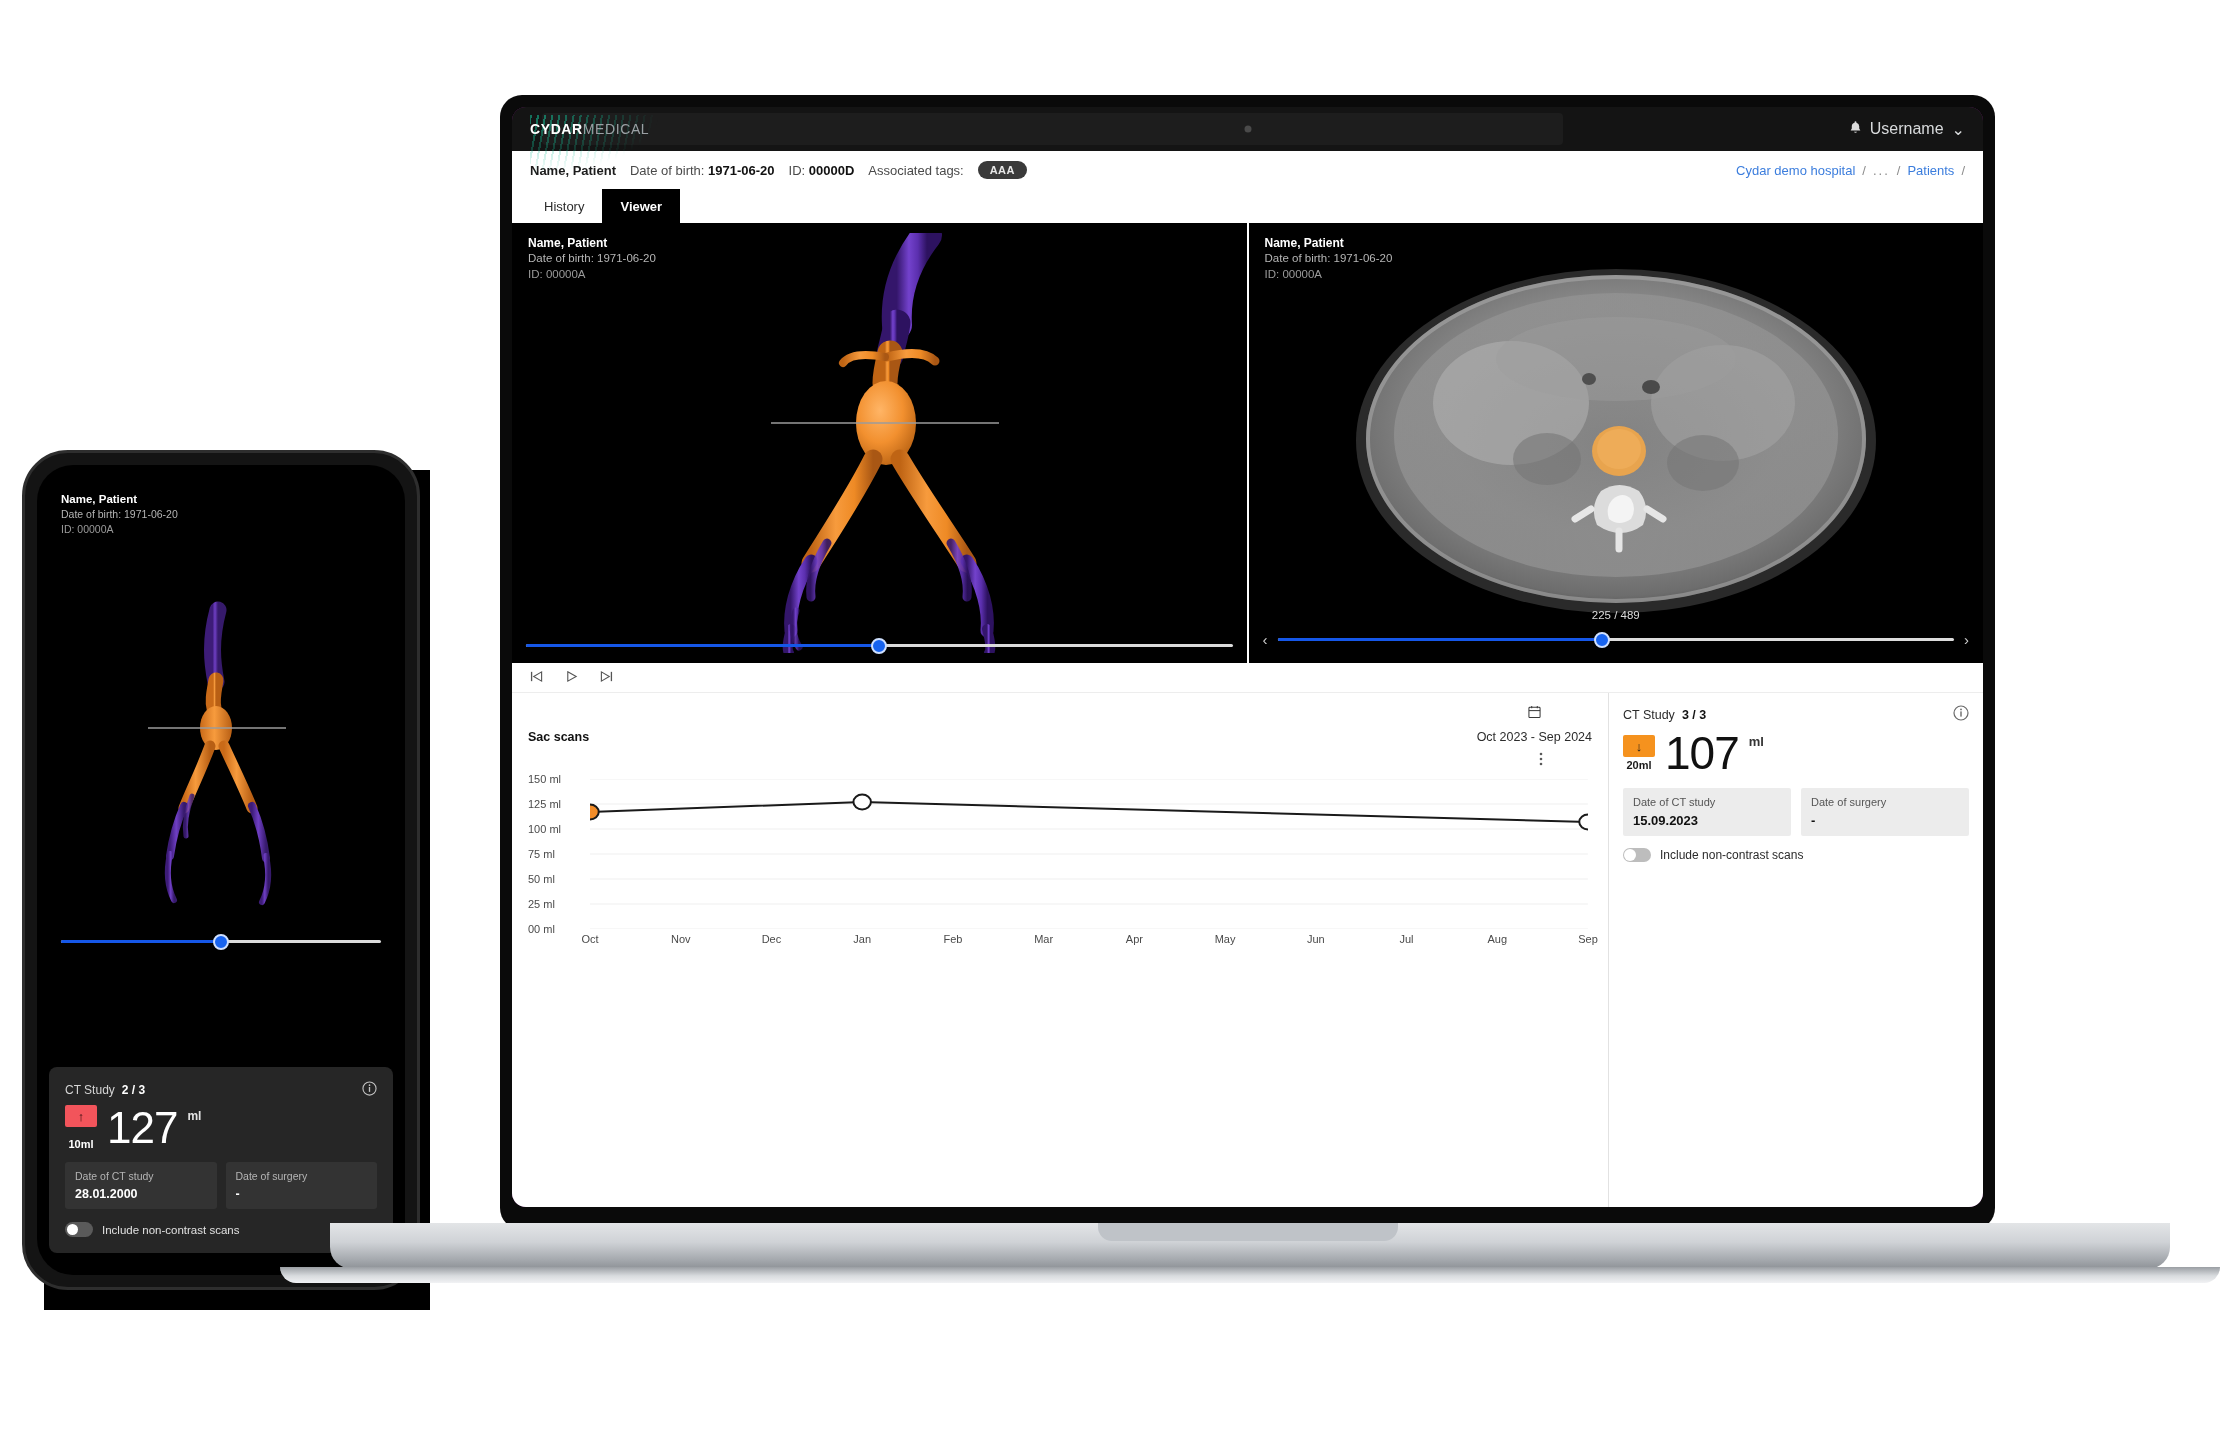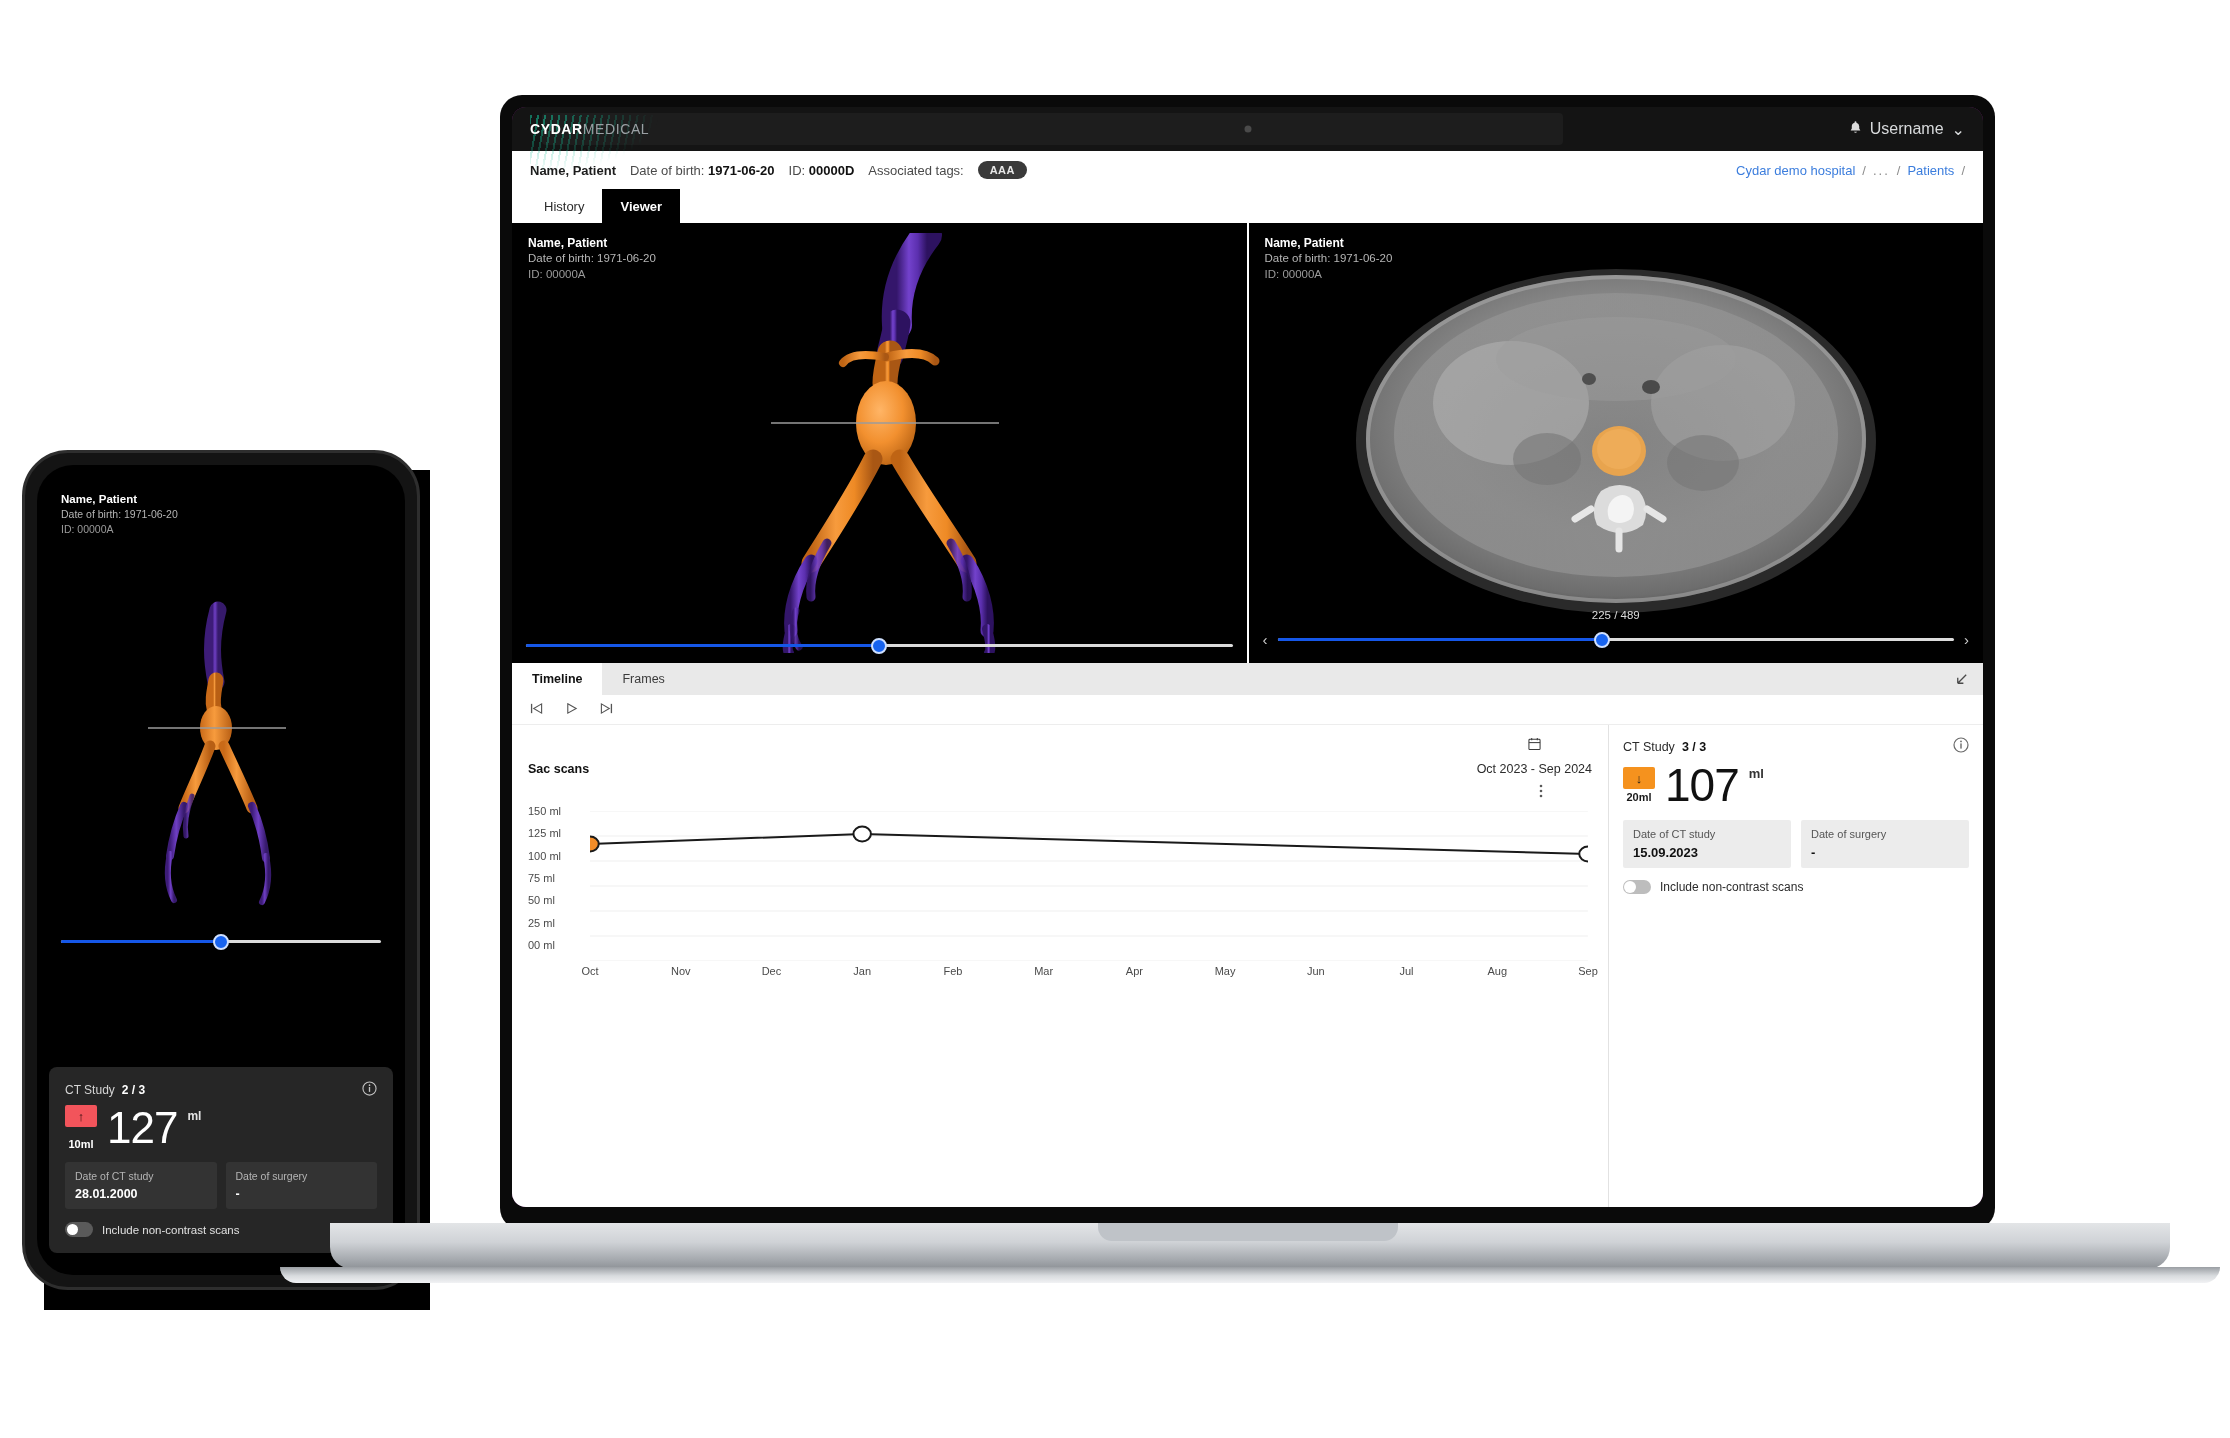--- a/index.html
+++ b/index.html
@@ -123,21 +123,21 @@
   .bt-controls { height: 30px; display: flex; align-items: center; gap: 22px; padding: 0 18px; border-bottom: 1px solid #ededed; flex: 0 0 auto; }
   .bt-controls span { color: #4b4b4b; }
 
   .bt-body { display: flex; flex: 1 1 auto; min-height: 0; }
   .chart-panel { flex: 1 1 auto; padding: 12px 16px 6px 16px; min-width: 0; }
   .chart-head { display: flex; align-items: center; font-size: 12.5px; }
   .chart-title { font-weight: 700; color: #111; }
   .chart-range { margin-left: auto; display: flex; align-items: center; gap: 8px; color: #2c2c2c; flex-direction: column; }
   .kebab { margin-left: 14px; color: #5a5a5a; letter-spacing: 0; }
   .chart-wrap { position: relative; margin-top: 10px; height: 150px; }
-  .ylabels { position: absolute; left: 0; top: 0; bottom: 16px; width: 58px; }
+  .ylabels { position: absolute; left: 0; top: 0; bottom: 0; width: 58px; }
   .ylabels div { position: absolute; font-size: 11px; color: #4a4a4a; transform: translateY(-50%); }
   .plot { position: absolute; left: 62px; right: 4px; top: 0; bottom: 0; }
   .xlabels { position: relative; height: 22px; margin-left: 62px; margin-right: 4px; }
   .xlabels div { position: absolute; font-size: 11px; color: #4a4a4a; transform: translateX(-50%); top: 4px; }
 
   .study-panel { width: 375px; flex: 0 0 375px; border-left: 1px solid #e2e2e2; padding: 12px 14px; }
   .sp-head { display: flex; align-items: center; font-size: 12.5px; color: #2b2b2b; }
   .sp-head .cnt { font-weight: 700; color: #111; margin-left: 7px; }
   .sp-info { margin-left: auto; color: #5a5a5a; }
   .sp-value { display: flex; align-items: center; gap: 10px; margin-top: 6px; }
@@ -432,29 +432,20 @@
             <div class="track">
               <div class="fill" style="width:48%"></div>
               <div class="knob" style="left:48%"></div>
             </div>
             <span class="chev">›</span>
           </div>
         </div>
       </div>
 
       <div class="bottom">
-        <div class="bt-tabs">
-          <div class="bt-tab active">Timeline</div>
-          <div class="bt-tab">Frames</div>
-          <div class="collapse-btn">
-            <svg width="15" height="15" viewBox="0 0 16 16">
-                <path d="M13 3 L4 12 M4 12 L10 12 M4 12 L4 6" stroke="#4a4a4a" stroke-width="1.4" fill="none"></path>
-              </svg>
-          </div>
-        </div>
 
         <div class="bt-controls">
           <span>
             <svg width="13" height="13" viewBox="0 0 14 14">
                 <rect x="1" y="2" width="1.4" height="10" fill="#555"></rect>
                 <path d="M12.5 2 L4 7 L12.5 12 z" fill="none" stroke="#555" stroke-width="1.2"></path>
               </svg>
           </span>
           <span>
             <svg width="13" height="13" viewBox="0 0 14 14">

